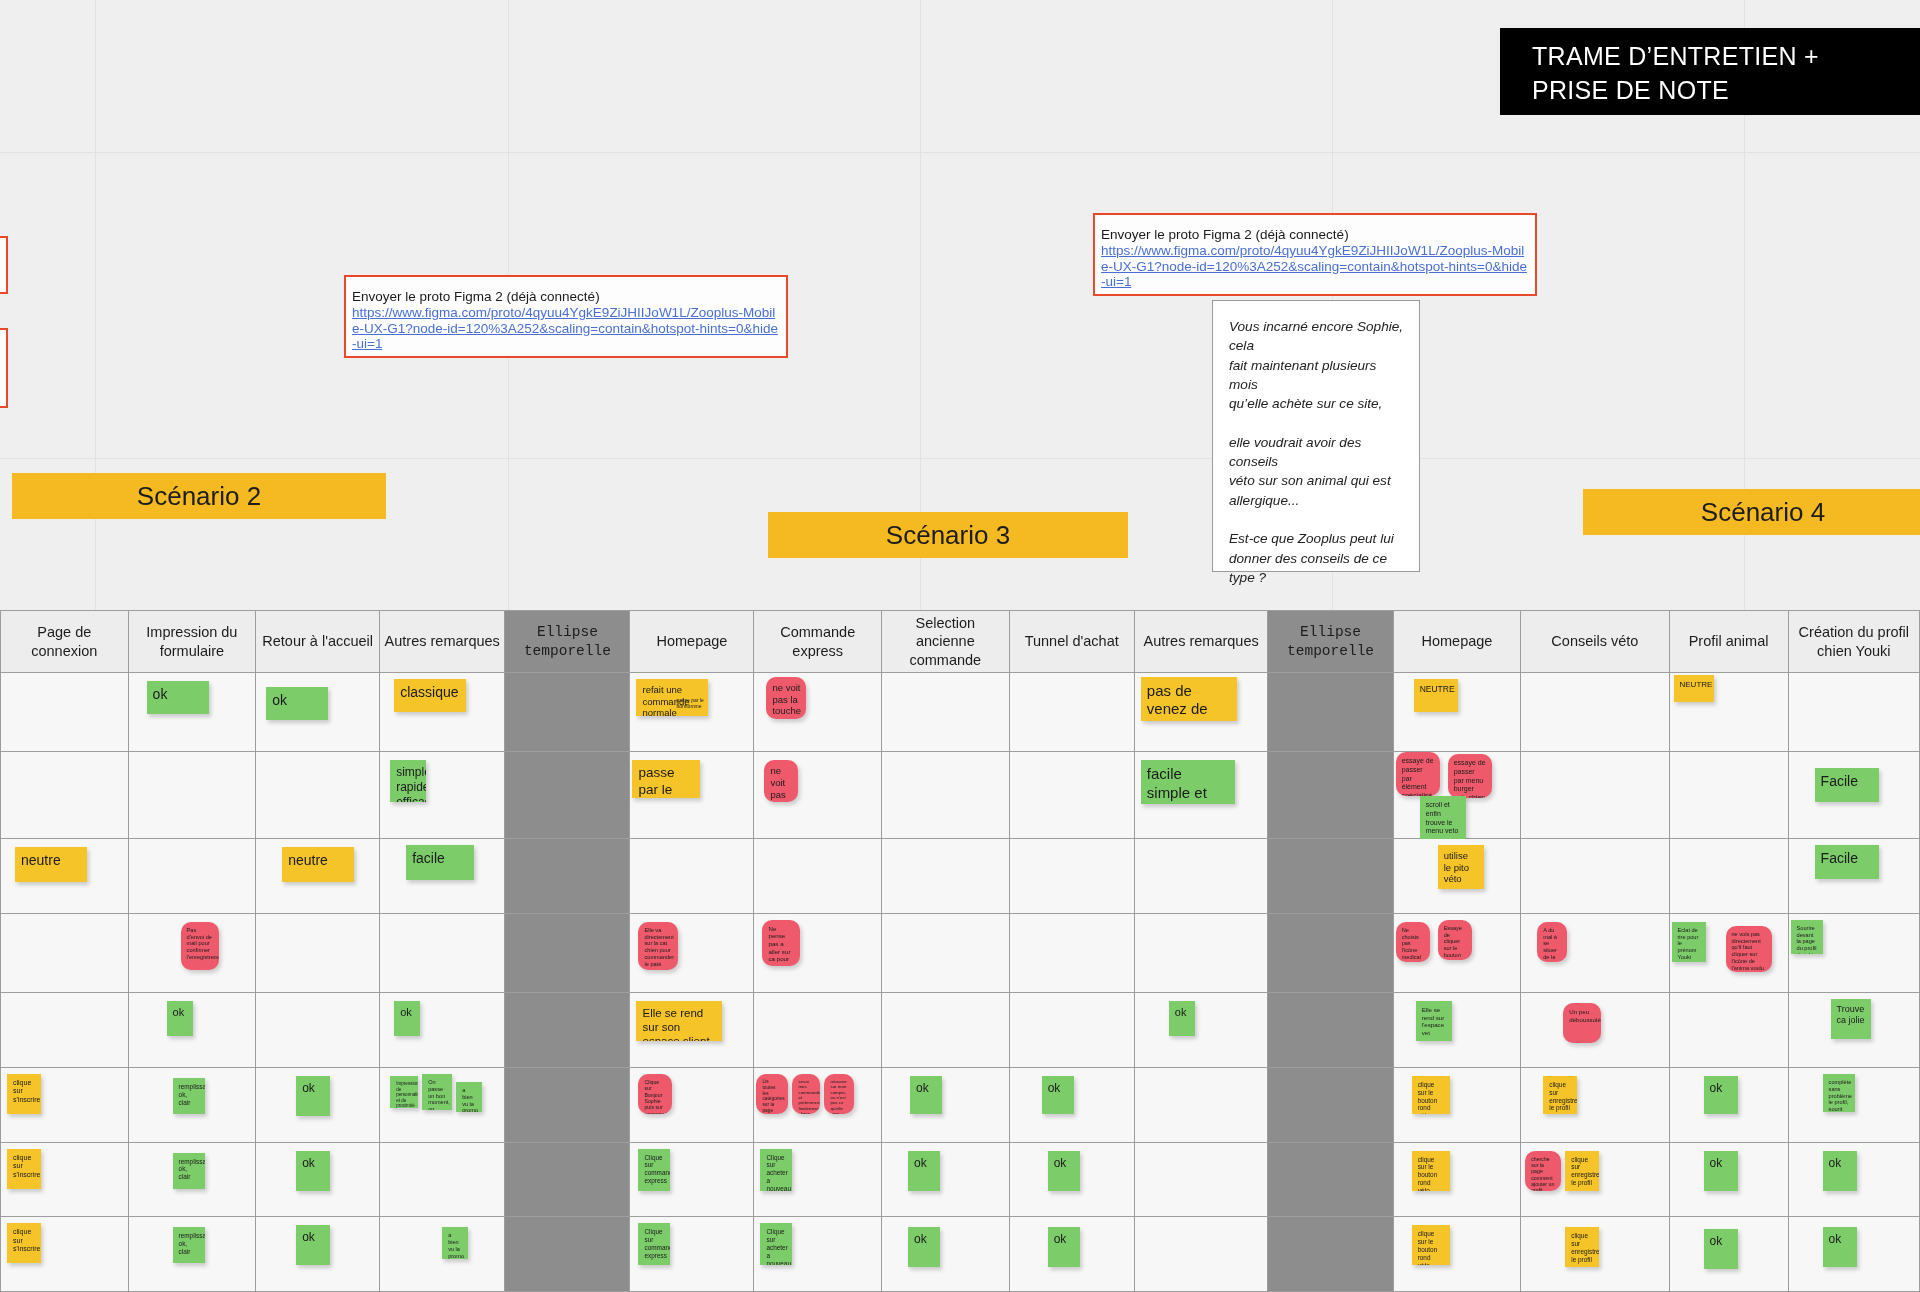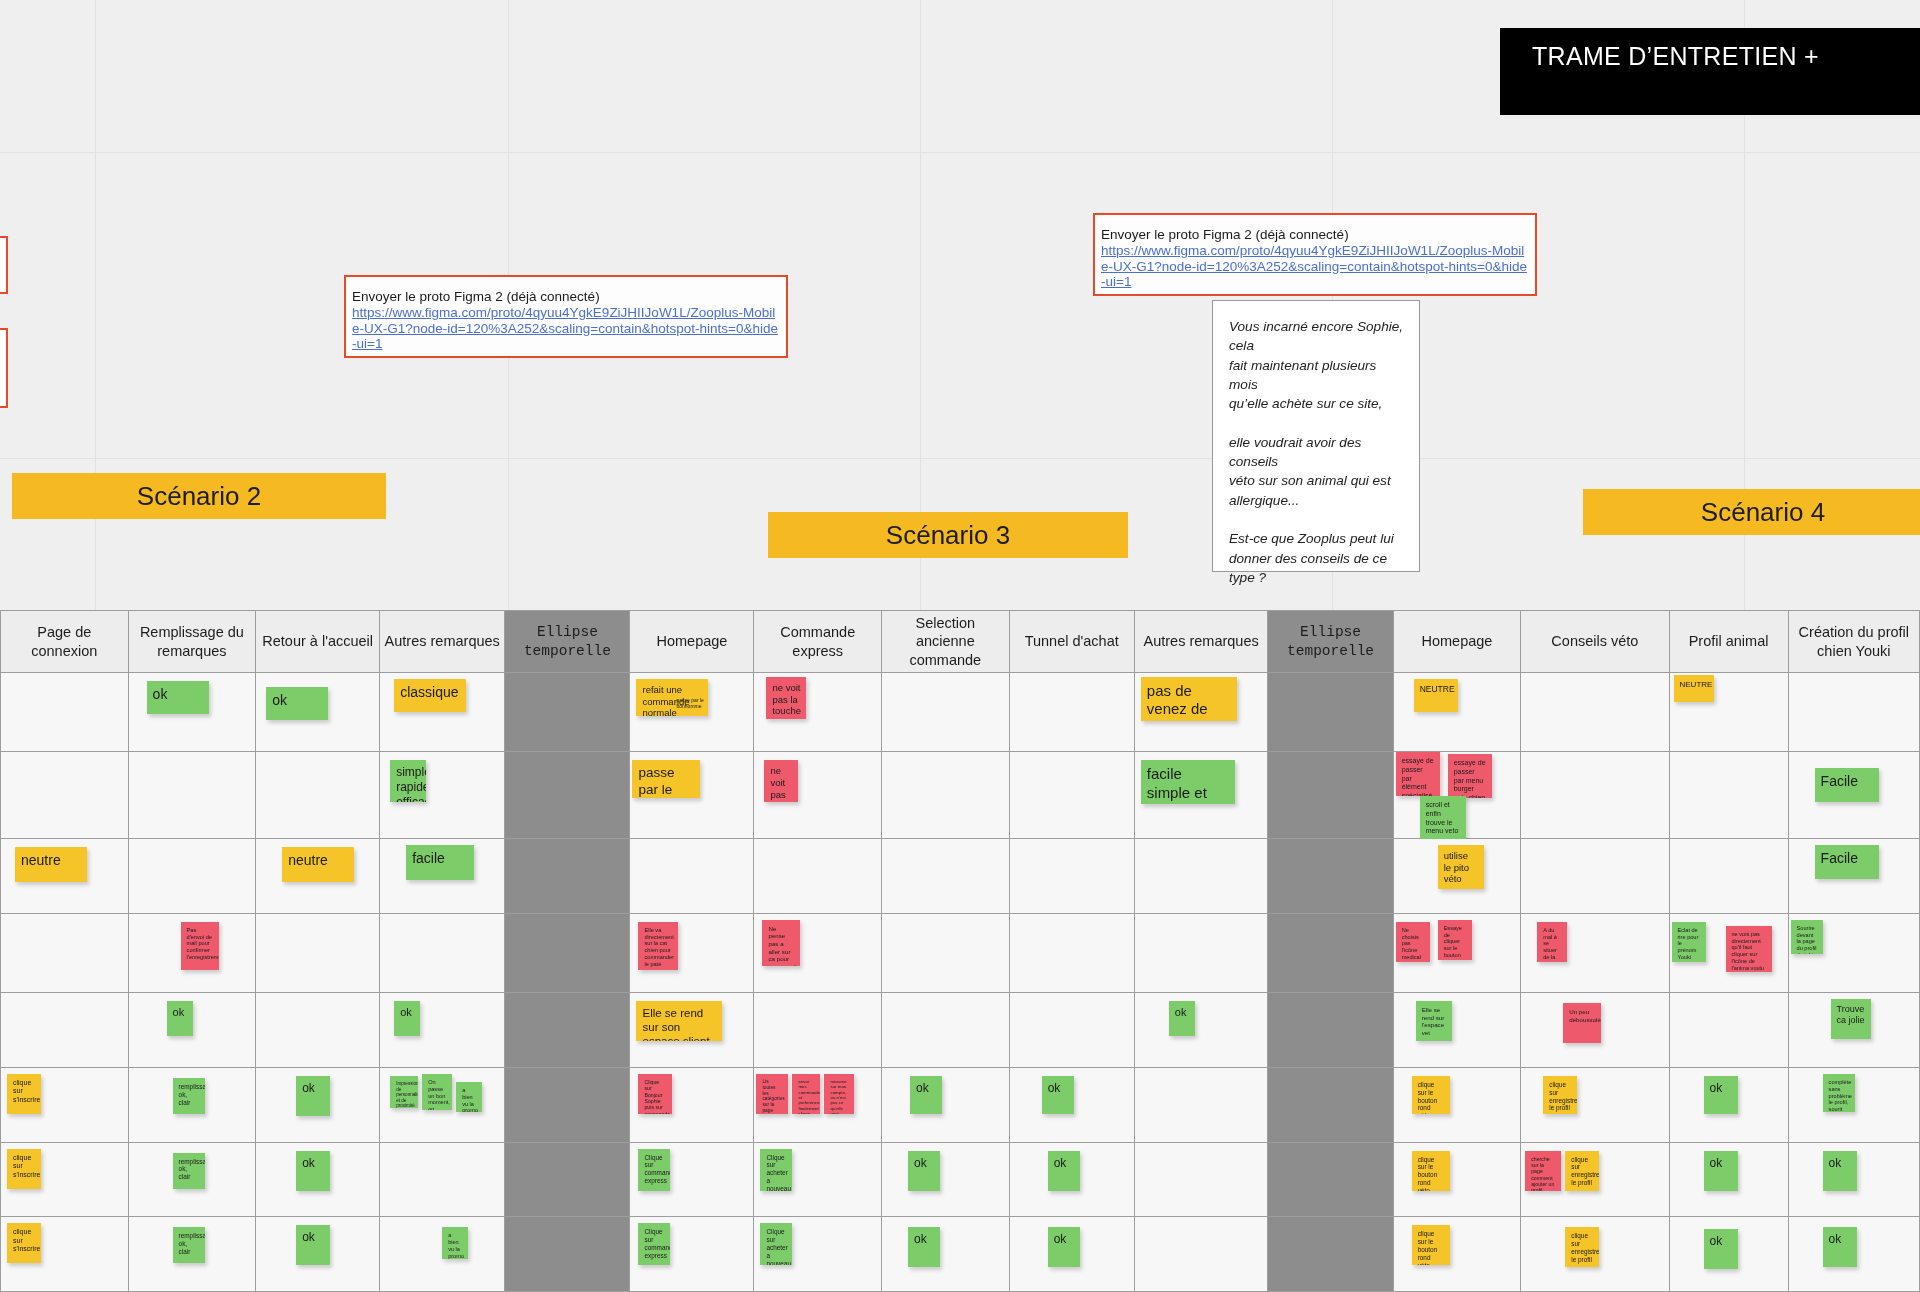--- a/index.html
+++ b/index.html
@@ -101,39 +101,40 @@
   .note {
     position: absolute;
     box-shadow: 2px 3px 4px rgba(0,0,0,.18);
     color: #1b1b1b;
     overflow: hidden;
     line-height: 1.22;
     padding: 5px 6px;
   }
   .note.y { background: #f5c429; }
   .note.g { background: #7dcc6a; }
-  .note.r { background: #ee5a6b; }
+  .note.r { background: #ee5a6b; border-radius: 10px; }
 
   .cellwrap { position: relative; width: 100%; height: 100%; }
 </style>
 </head>
 <body>
 
 <div id="board">
 
   <div class="grid-v" style="left:95px"></div>
   <div class="grid-v" style="left:508px"></div>
   <div class="grid-v" style="left:920px"></div>
   <div class="grid-v" style="left:1332px"></div>
   <div class="grid-v" style="left:1744px"></div>
   <div class="grid-h" style="top:152px"></div>
   <div class="grid-h" style="top:458px"></div>
 
   <div class="title-block">
     <div>TRAME D’ENTRETIEN +</div>
+    <div>PRISE DE NOTE</div>
   </div>
 
   <div class="figma-stub" style="left:-14px; top:236px; width:22px; height:58px;"></div>
   <div class="figma-stub" style="left:-14px; top:328px; width:22px; height:80px;">
     
   </div>
 
   <div class="figma-box" style="left:344px; top:275px; width:444px;">
     <span class="lbl">Envoyer le proto Figma 2 (déjà connecté)</span>
     <a class="lnk" href="#">https://www.figma.com/proto/4qyuu4YgkE9ZiJHIIJoW1L/Zooplus-Mobile-UX-G1?node-id=120%3A252&amp;scaling=contain&amp;hotspot-hints=0&amp;hide-ui=1</a>
@@ -178,21 +179,21 @@
         <col style="width: 110px;">
         <col style="width: 103px;">
         <col style="width: 105px;">
         <col style="width: 122px;">
         <col style="width: 98px;">
         <col style="width: 108px;">
       </colgroup>
     <thead>
       <tr id="matrix-header-row">
           <th>Page de connexion</th>
-          <th>Remplissage du remarques</th>
+          <th>Impression du formulaire</th>
           <th>Retour à l'accueil</th>
           <th>Autres remarques</th>
           <th class="ellipse">Ellipse temporelle</th>
           <th>Homepage</th>
           <th>Commande express</th>
           <th>Selection ancienne commande</th>
           <th>Tunnel d'achat</th>
           <th>Autres remarques</th>
           <th class="ellipse">Ellipse temporelle</th>
           <th>Homepage</th>

